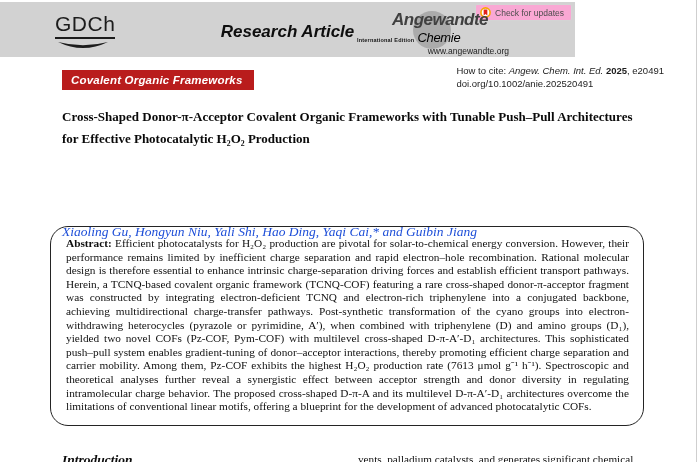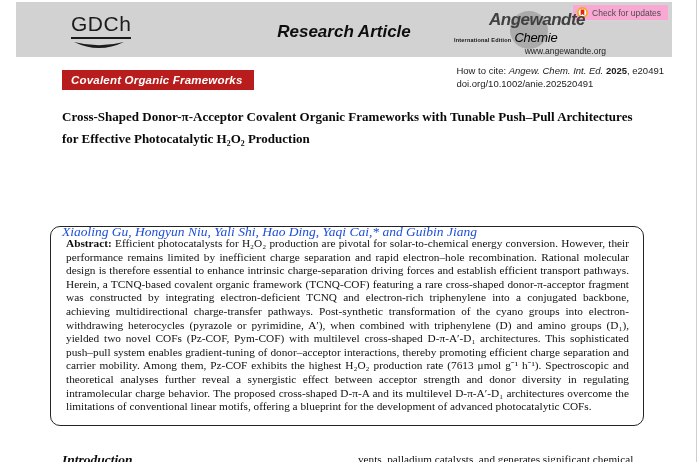--- a/index.html
+++ b/index.html
@@ -3,21 +3,21 @@
 <meta charset="utf-8">
 <style>
   html,body { margin:0; padding:0; background:#ffffff; }
   .page {
     position:relative; width:700px; height:462px; background:#ffffff;
     overflow:hidden; font-family:"Liberation Serif", serif; color:#111;
   }
   .page-right-line { position:absolute; top:0; right:3px; width:1px; height:462px; background:#cfcfcf; }
 
   
-  .band { position:absolute; top:2px; left:16px; width:656px; height:55px; background:#d2d2d2; }
+  .band { position:absolute; top:2px; left:0; width:575px; height:55px; background:#d2d2d2; }
 
   .gdch { position:absolute; left:55px; top:10px; }
   .gdch-text {
     font-family:"Liberation Sans", sans-serif; font-size:21px; color:#1c1c1c;
     letter-spacing:0.5px; border-bottom:2.5px solid #1c1c1c; padding-bottom:1px; display:inline-block;
   }
   .gdch-arc { display:block; margin-top:2px; margin-left:1px; }
 
   .research-article {
     position:absolute; top:20px; left:0; width:100%; text-align:center;
@@ -57,21 +57,21 @@
   }
   .title {
     position:absolute; top:106px; left:62px; width:586px;
     font-size:13px; font-weight:bold; line-height:21.5px; color:#0a0a0a;
   }
   .authors { position:absolute; top:188px; left:62px; font-style:italic; font-size:13.5px; color:#1d4ed8;margin-top:36px; }
 
   
   .abstract-box {
     position:absolute; top:226px; left:50px; width:563px;
-    border:1.5px solid #242424; border-radius:10px;
+    border:1.5px solid #242424; border-radius:18px;
     padding:10px 14px 11px 15px; text-align:justify;
     font-size:11.3px; line-height:13.6px; color:#101010;
   }
   .abstract-label { font-weight:bold; }
 
   
   .intro-heading { position:absolute; top:452px; left:62px; font-weight:bold; font-style:italic; font-size:13.5px; color:#0c0c0c; }
   .body-col-right { position:absolute; top:453px; left:358px; width:286px; font-size:11.2px; color:#101010; white-space:nowrap; overflow:hidden; }
 </style>
 </head>

